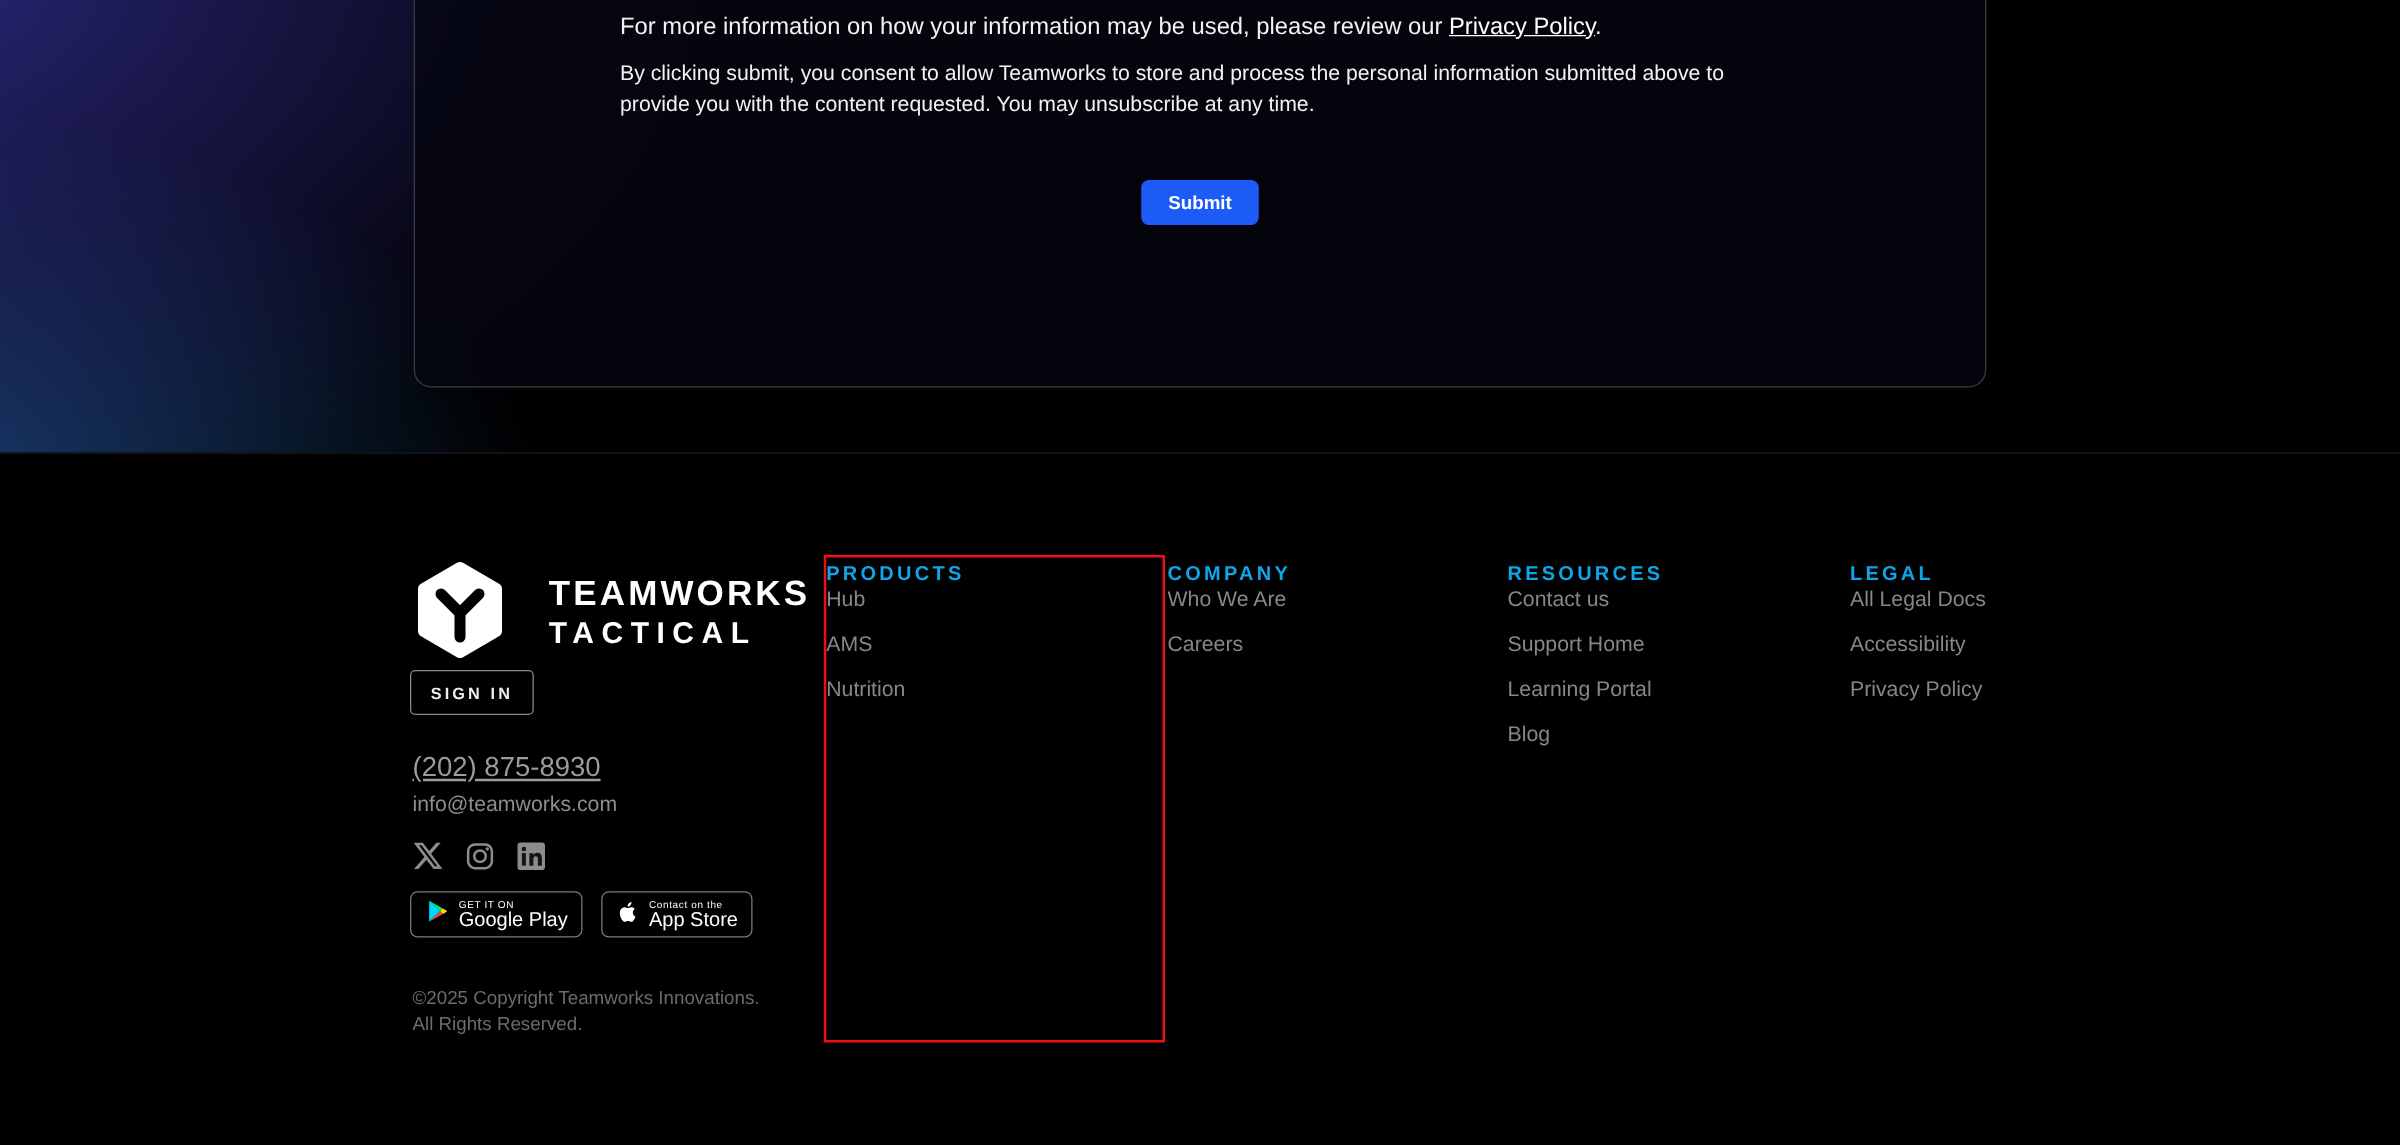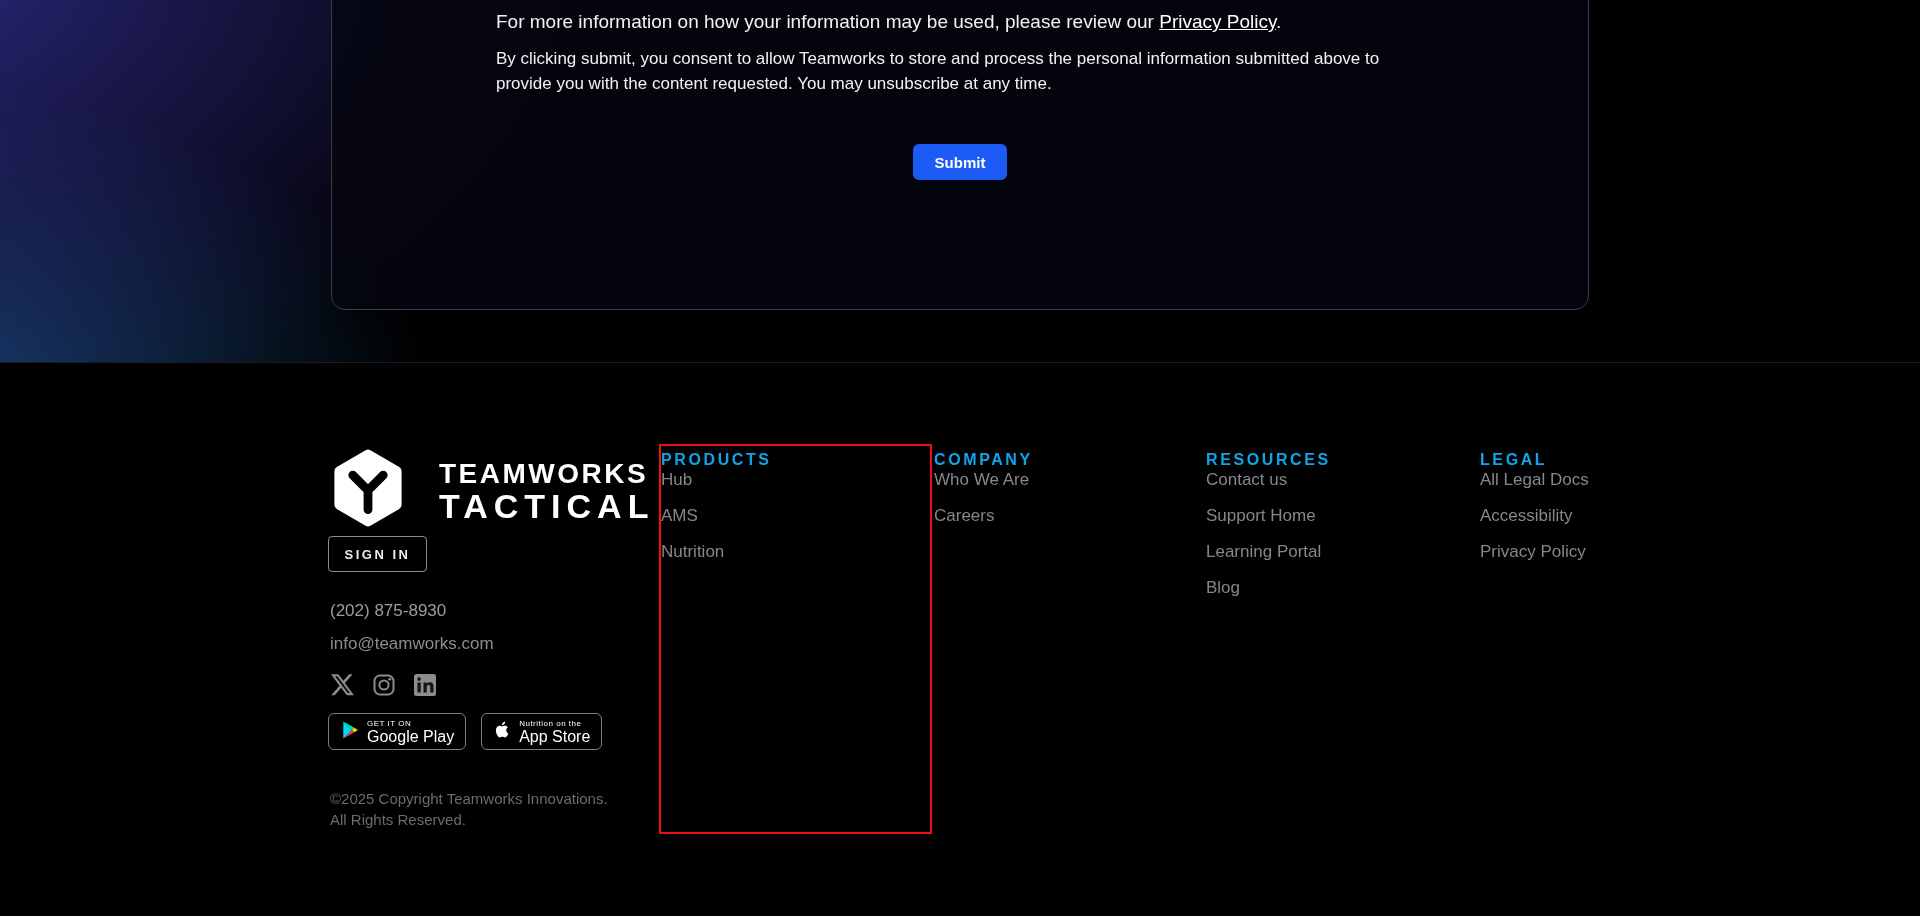--- a/index.html
+++ b/index.html
@@ -39,29 +39,29 @@
   
   .footer {
     position: absolute; left: 0; top: 362px; width: 1920px; height: 554px;
     background: #000; border-top: 1px solid #1d1d21;
   }
   
   .logo { position: absolute; left: 328px; top: 85px; display: flex; align-items: center; cursor: pointer; gap: 20px; }
   .logo-hex { width: 80px; height: 80px; }
   .logo-text { margin-left: 11px; color: #fff; }
   .logo-line1 { font-size: 28px; font-weight: 700; letter-spacing: 2.5px; line-height: 32px; }
-  .logo-line2 { font-size: 34px; font-weight: 700; letter-spacing: 6px; line-height: 32px; }
+  .logo-line2 { font-size: 24px; font-weight: 700; letter-spacing: 6px; line-height: 32px; }
 
   .signin-btn {
     position: absolute; left: 328px; top: 173px; width: 99px; height: 36px;
     background: transparent; border: 1px solid rgba(255,255,255,0.55); border-radius: 4px;
     color: #ececee; font-family: "Liberation Sans", sans-serif;
     font-size: 13px; font-weight: 700; letter-spacing: 2.5px; cursor: pointer;
   }
-  .phone { position: absolute; left: 330px; top: 238px; color: #9b9ba1; font-size: 17px; cursor: pointer; }
+  .phone { position: absolute; left: 330px; top: 238px; color: #9b9ba1; font-size: 22px; cursor: pointer; text-decoration: underline; }
   .email { position: absolute; left: 330px; top: 271px; color: #8c8c91; font-size: 17px; cursor: pointer; }
 
   .social-row { position: absolute; left: 330px; top: 309px; display: flex; align-items: center; gap: 16px; }
   .social-icon { width: 25px; height: 25px; display: inline-flex; align-items: center; justify-content: center; cursor: pointer; }
 
   .badges-row { position: absolute; left: 328px; top: 350px; display: flex; gap: 15px; }
   .store-badge {
     height: 37px; display: flex; align-items: center; gap: 7px;
     background: #000; border: 1px solid #7c7c80; border-radius: 6px;
     padding: 0 11px; cursor: pointer; color: #fff;
@@ -163,21 +163,21 @@
         </span>
       </div>
       <div class="store-badge">
         <span>
           <svg viewBox="0 0 24 24" width="19" height="19" fill="#ffffff">
             <path d="M16.7 12.9c0-2.4 2-3.6 2.1-3.7-1.1-1.7-2.9-1.9-3.5-1.9-1.5-.2-2.9.9-3.7.9-.8 0-1.9-.9-3.2-.8-1.6 0-3.1 1-4 2.4-1.7 3-.4 7.4 1.2 9.8.8 1.2 1.8 2.5 3.1 2.4 1.2-.1 1.7-.8 3.2-.8s1.9.8 3.2.8c1.3 0 2.2-1.2 3-2.4.9-1.4 1.3-2.7 1.3-2.8-.1 0-2.6-1-2.7-3.9z"></path>
             <path d="M14.4 5.2c.7-.8 1.1-2 1-3.2-1 .1-2.2.7-2.9 1.5-.6.7-1.2 1.9-1 3 1.1.1 2.2-.5 2.9-1.3z"></path>
           </svg>
         </span>
         <span class="badge-texts">
-          <span class="badge-top">Nutrition on the</span>
+          <span class="badge-top">Contact on the</span>
           <span class="badge-name">App Store</span>
         </span>
       </div>
     </div>
 
     <div class="copyright">
       <div>©2025 Copyright Teamworks Innovations.</div>
       <div>All Rights Reserved.</div>
     </div>
 

